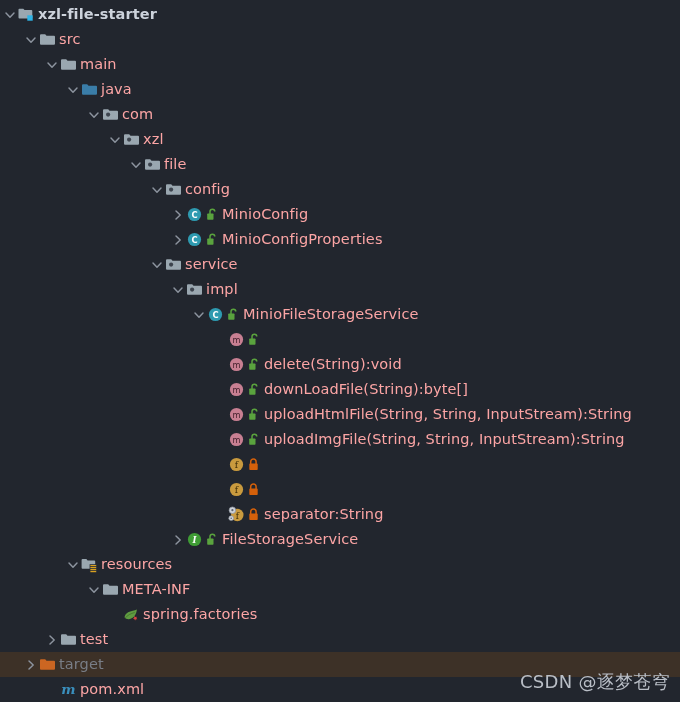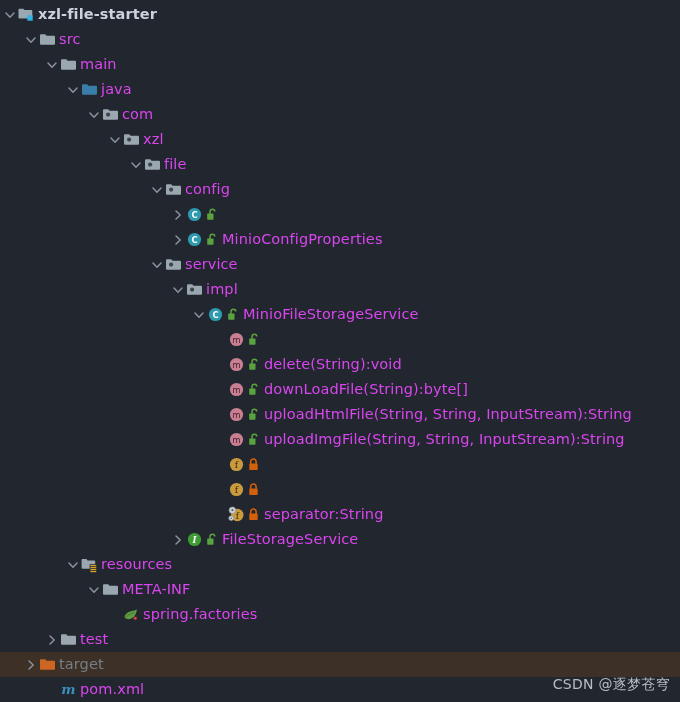--- a/index.html
+++ b/index.html
@@ -62,36 +62,36 @@
     position: relative;
     margin-right: 4px;
   }
   .badge svg { display: block; }
 
   
   .label {
     font-size: 14.5px;
     line-height: 25px;
     letter-spacing: 0.1px;
-    color: #d946ef;
+    color: #fca5a5;
   }
   .label.root {
     color: #cdd3dc;
     font-weight: bold;
   }
   .label.dim {
     color: #787d86;
   }
 
   
   #watermark {
     position: absolute;
     right: 10px;
     bottom: 8px;
-    font-size: 14px;
+    font-size: 18px;
     color: #b9bec6;
     font-family: "DejaVu Sans", "Liberation Sans", sans-serif;
     letter-spacing: 0.3px;
     pointer-events: none;
   }
 </style>
 </head>
 <body>
 
 <div id="tree">
@@ -215,20 +215,21 @@
           <circle cx="8.5" cy="8.5" r="6.6" fill="#2e9ab0"></circle>
           <text x="8.5" y="12.1" font-family="DejaVu Sans, sans-serif" font-size="8.4" font-weight="bold" fill="#ffffff" text-anchor="middle">C</text>
         </svg>
       </span>
       <span class="badge">
         <svg width="12" height="16" viewBox="0 0 12 16">
           <path d="M4.0 7.0 V4.6 a2.4 2.4 0 0 1 4.8 0" stroke="#5aa33e" stroke-width="1.5" fill="none"></path>
           <rect x="1.2" y="6.6" width="6.3" height="6.2" rx="0.7" fill="#5aa33e"></rect>
         </svg>
       </span>
+      <span class="label">MinioConfig</span>
     </div>
     <div class="row" style="top: 227px; padding-left: 170px;">
       <span class="twisty collapsed">
         <svg width="12" height="12" viewBox="0 0 12 12">
           <path d="M4 2 L8.2 6 L4 10" stroke="#8d949f" stroke-width="1.45" fill="none" stroke-linecap="round" stroke-linejoin="round"></path>
         </svg>
       </span>
       <span class="icon">
         <svg width="17" height="17" viewBox="0 0 17 17">
           <circle cx="8.5" cy="8.5" r="6.6" fill="#2e9ab0"></circle>

